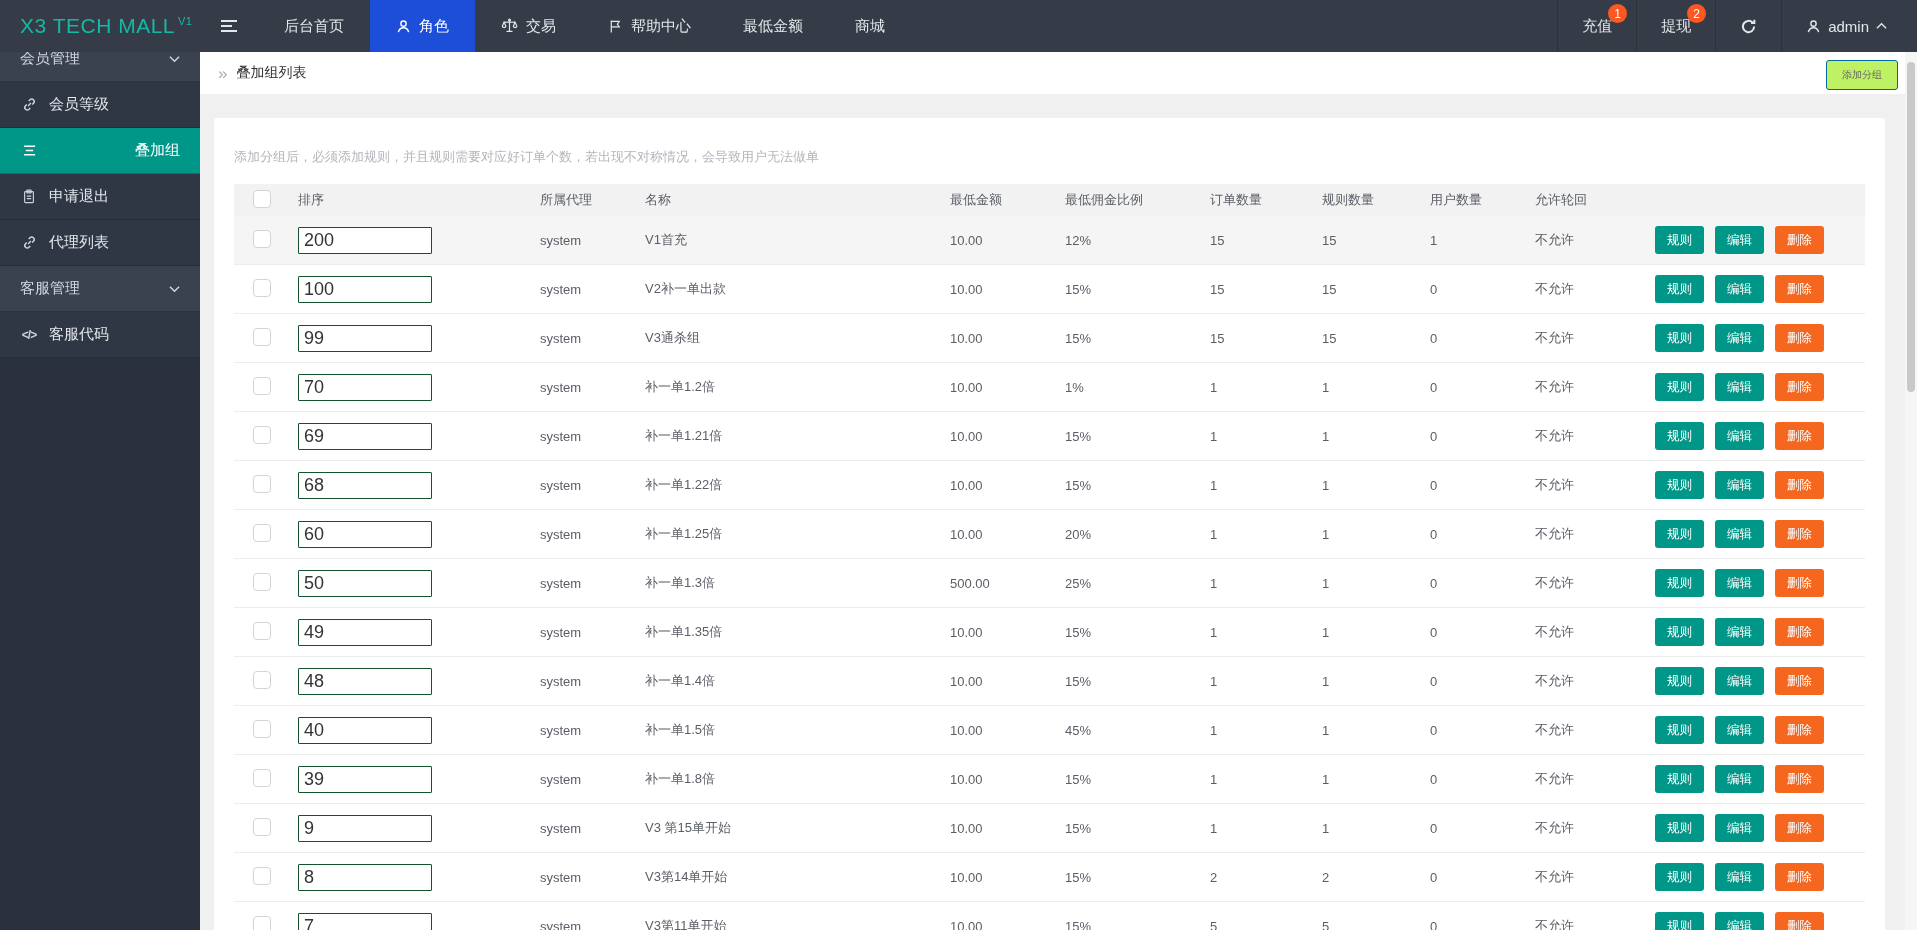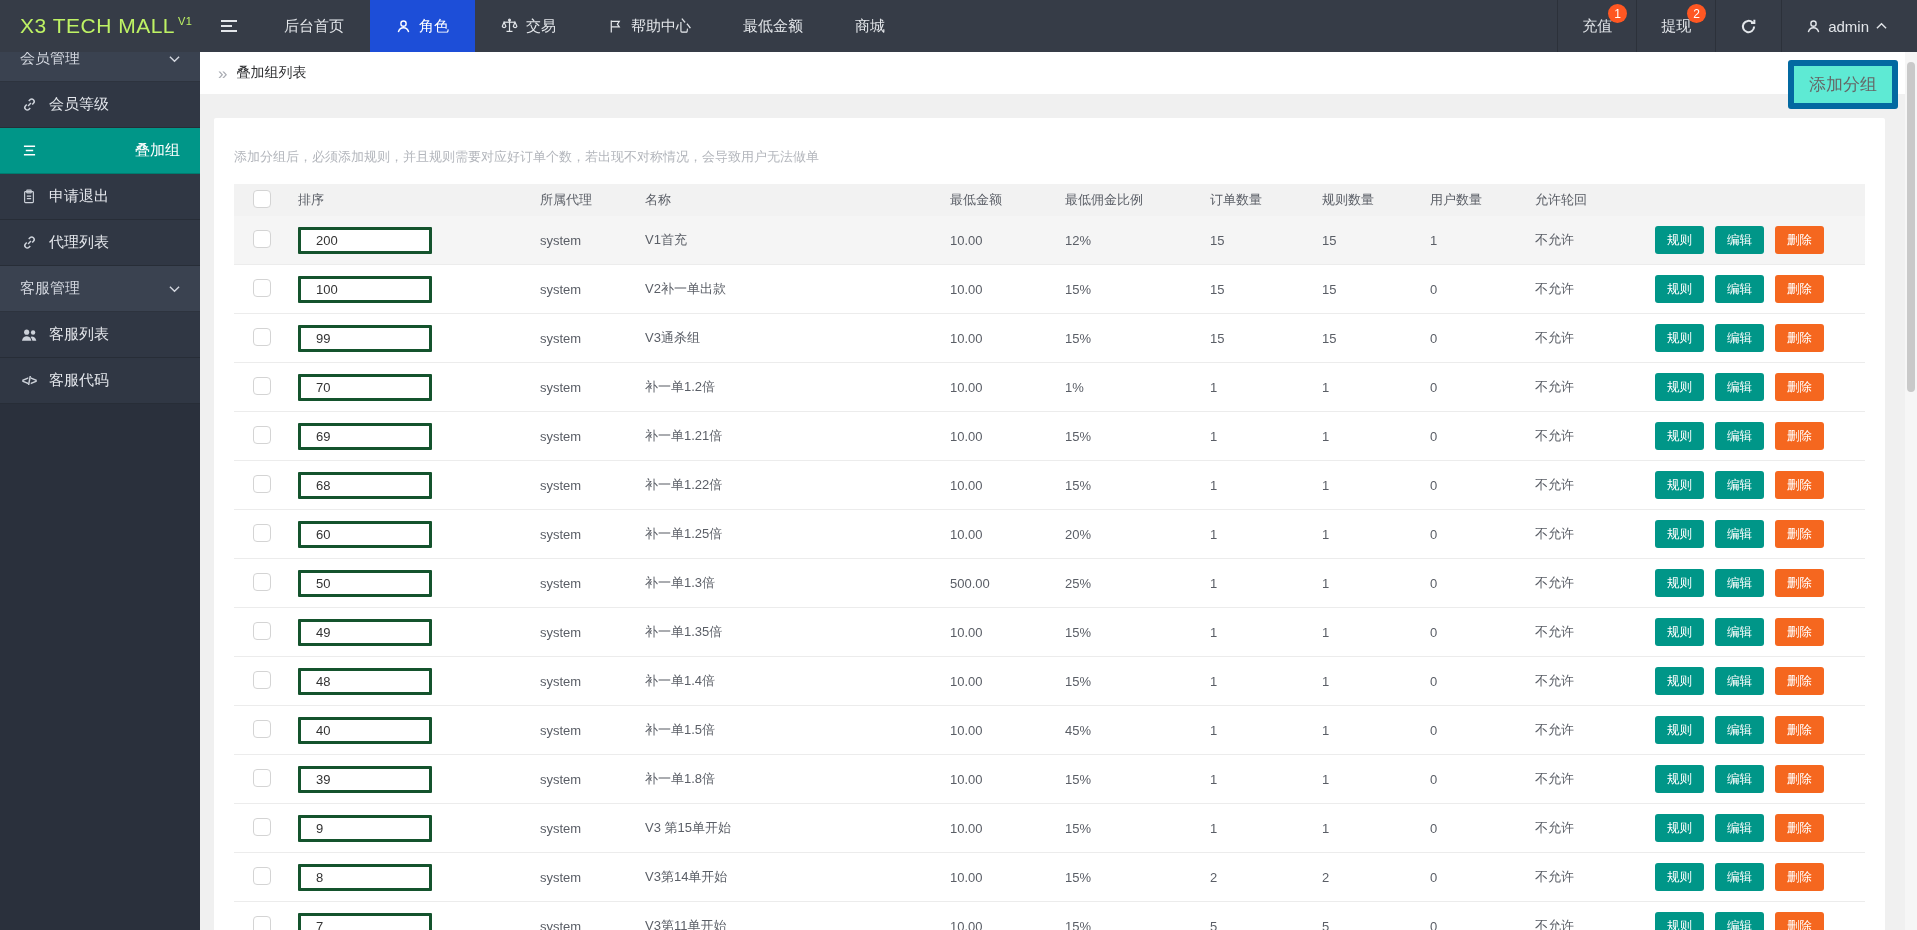--- a/index.html
+++ b/index.html
@@ -11,21 +11,21 @@
   }
   svg { display: block; }
 
   
   .navbar {
     position: fixed; top: 0; left: 0; right: 0; height: 52px;
     background: #363c47; display: flex; align-items: stretch; z-index: 50;
   }
   .logo {
     width: 200px; display: flex; align-items: center; padding-left: 20px;
-    color: #bef264; font-size: 21px; letter-spacing: .5px; white-space: nowrap;
+    color: #14b8a6; font-size: 21px; letter-spacing: .5px; white-space: nowrap;
   }
   .logo sup { font-size: 11px; margin-left: 3px; margin-top: -10px; }
   .nav-toggle { width: 58px; display: flex; align-items: center; justify-content: center; color: #e3e6ea; cursor: pointer; }
   .nav-item {
     display: flex; align-items: center; gap: 8px; padding: 0 26px;
     color: #e3e6ea; font-size: 15px; cursor: pointer; white-space: nowrap;
   }
   .nav-item.active { background: #1d4ed8; color: #fff; }
   .nav-right { margin-left: auto; display: flex; align-items: stretch; }
   .time-block {
@@ -69,23 +69,23 @@
 
   
   .main { margin-left: 200px; padding-top: 52px; }
   .breadcrumb-bar {
     height: 42px; background: #ffffff; display: flex; align-items: center;
     padding: 0 18px; position: relative;
   }
   .breadcrumb { display: flex; align-items: center; gap: 9px; font-size: 14px; color: #303133; }
   .crumb-arrows { color: #a8abb2; font-size: 17px; line-height: 1; }
   .add-group-btn {
-    position: absolute; right: 19px; top: 8px; background: #5eead4;
-    border: 6px solid #0369a1; border-radius: 3px; color: #666;
-    font-size: 17px; padding: 7px 15px; cursor: pointer;
+    position: absolute; right: 19px; top: 8px; background: #bef264;
+    border: 1px solid #0369a1; border-radius: 3px; color: #666;
+    font-size: 10px; padding: 7px 15px; cursor: pointer;
     font-family: "Liberation Sans", sans-serif;
   }
   .panel {
     background: #fff; margin: 24px 32px 0 14px; min-height: 812px;
     padding: 16px 20px; border-radius: 2px;
   }
   .notice { color: #b3b6bc; font-size: 13px; margin: 14px 0 18px 0; }
 
   
   .grid-row {
@@ -97,22 +97,22 @@
   .trow { height: 49px; border-bottom: 1px solid #ececec; font-size: 13px; color: #5a5e66; background: #fff; }
   .trow.highlighted { background: #f5f5f5; }
   .cell { overflow: hidden; white-space: nowrap; }
   .cb-cell { padding-left: 19px; }
   .pad18 { padding-left: 18px; }
   .cb {
     width: 18px; height: 18px; border: 1px solid #d4d4d4; border-radius: 4px;
     background: #fff; display: inline-block; cursor: pointer;
   }
   .sort-input {
-    width: 134px; height: 27px; border: 3px solid #14532d; border-radius: 1px;
-    font-size: 13px; color: #333; padding: 0 15px; background: #fff;
+    width: 134px; height: 27px; border: 1px solid #14532d; border-radius: 1px;
+    font-size: 18px; color: #333; padding: 0 5px; background: #fff;
     font-family: "Liberation Sans", sans-serif;
   }
   .actions-cell { display: flex; gap: 11px; }
   .btn {
     height: 28px; padding: 0 12px; border: none; border-radius: 3px;
     color: #fff; font-size: 12.5px; cursor: pointer;
     font-family: "Liberation Sans", sans-serif;
   }
   .btn-teal { background: #009688; }
   .btn-orange { background: #f5671f; }
@@ -260,31 +260,20 @@
   </div>
   <div class="side-header">
     <span>客服管理</span>
     <span>
       <svg width="11" height="8" viewBox="0 0 12 8" fill="none" stroke="currentColor" stroke-width="1.5">
           <path d="M1 1.5l5 5 5-5"></path>
         </svg>
     </span>
   </div>
   <div class="side-item">
-    <span class="icn">
-      <svg width="17" height="14" viewBox="0 0 18 14" fill="currentColor">
-          <circle cx="6" cy="4" r="2.7"></circle>
-          <path d="M1 13c.6-3.1 2.6-4.7 5-4.7s4.4 1.6 5 4.7z"></path>
-          <circle cx="12.8" cy="4.4" r="2.3"></circle>
-          <path d="M11.4 8.6c2.3 0 4.2 1.5 4.8 4.4h-4.1a7.6 7.6 0 00-2-3.8c.4-.4.8-.6 1.3-.6z"></path>
-        </svg>
-    </span>
-    <span>客服列表</span>
-  </div>
-  <div class="side-item">
     <span class="icn code-glyph">&lt;/&gt;</span>
     <span>客服代码</span>
   </div>
 </div>
 
 <div class="main">
   <div class="breadcrumb-bar">
     <div class="breadcrumb">
       <span class="crumb-arrows">»</span>
       <span>叠加组列表</span>

